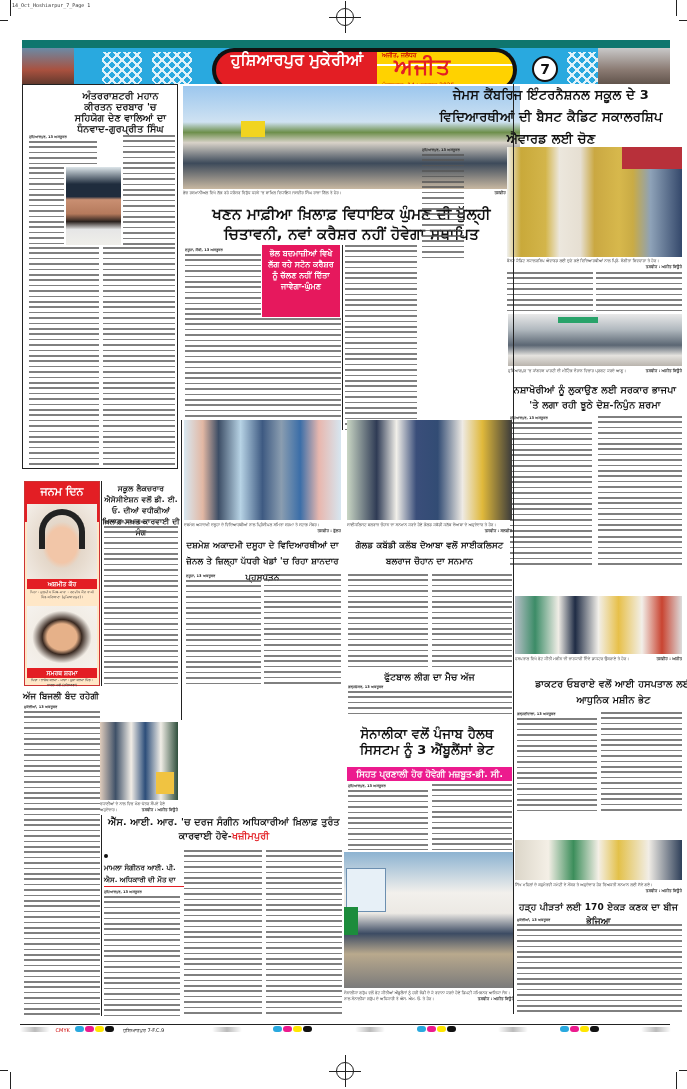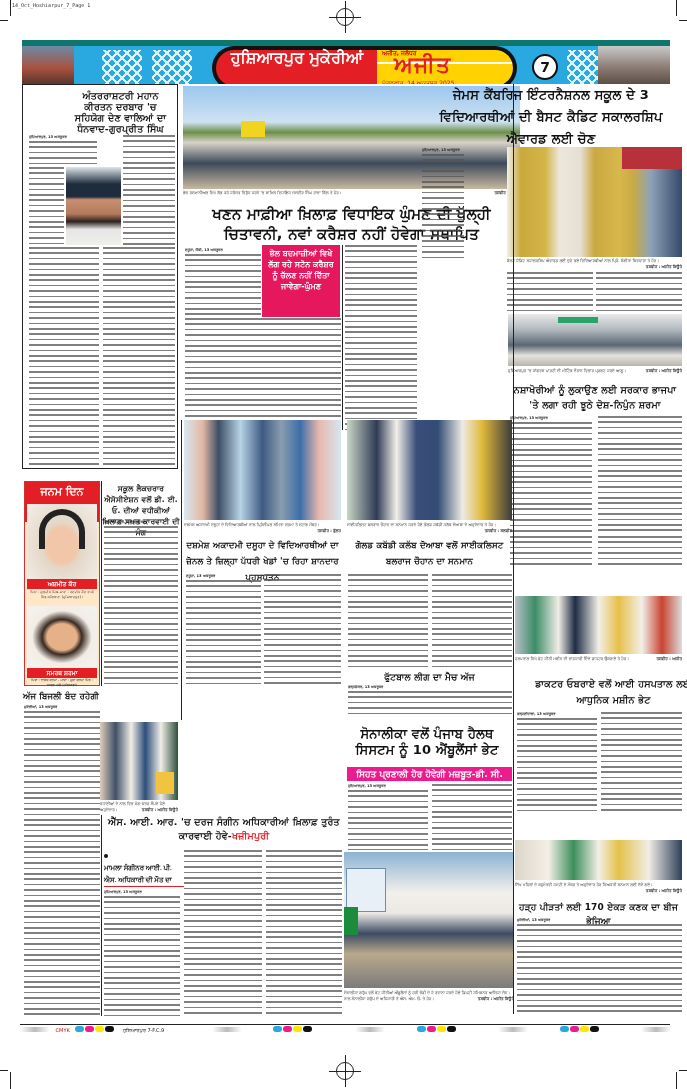--- a/index.html
+++ b/index.html
@@ -6,21 +6,21 @@
   html, body { width: 687px; height: 1089px; background: #fff; overflow: hidden; }
   body { position: relative; font-family: "DejaVu Sans", sans-serif; color: #111; }
   .abs { position: absolute; }
   .slug { left: 12px; top: 2px; font-size: 5px; color: #333; font-family: "DejaVu Sans Mono", monospace; }
   .regmark { width: 18px; height: 18px; border: 1px solid #222; border-radius: 50%; }
   .regmark::before { content: ""; position: absolute; left: -8px; right: -8px; top: 8px; height: 1px; background: #222; }
   .regmark::after { content: ""; position: absolute; top: -8px; bottom: -8px; left: 8px; width: 1px; background: #222; }
   .cropline { background: #222; }
 
   
-  .masthead { left: 22px; top: 40px; width: 648px; height: 44px; background: #29a9df; border-top: 6px solid #0f766e; overflow: hidden; }
+  .masthead { left: 22px; top: 40px; width: 648px; height: 44px; background: #29a9df; border-top: 8px solid #0f766e; overflow: hidden; }
   .mh-photo-l { left: 0; top: 0; width: 52px; height: 44px; background: linear-gradient(180deg,#6b8aa6 0%,#a9513f 50%,#3b2c24 100%); }
   .mh-photo-r { right: 0; top: 0; width: 72px; height: 44px; background: linear-gradient(180deg,#c9c9c9 0%,#8a7a72 50%,#4a3e36 100%); }
   .mh-pattern { top: 4px; width: 40px; height: 36px; background:
       repeating-linear-gradient(45deg, transparent 0 5px, #fff 5px 7px),
       repeating-linear-gradient(-45deg, transparent 0 5px, #fff 5px 7px); opacity: .85; }
   .mh-red { left: 190px; top: 0; width: 170px; height: 44px; background: #e31e24; border-radius: 30px 0 0 30px; border: 4px solid #111; border-right: none; }
   .mh-city { left: 200px; top: 2px; width: 150px; text-align: center; color: #fff; font-size: 16px; font-weight: bold; line-height: 20px; font-family: "DejaVu Sans", sans-serif; }
   .mh-yellow { left: 355px; top: 0; width: 140px; height: 44px; background: linear-gradient(180deg,#ffd200 0 33%,#fff 33% 40%,#ffd200 40% 100%); border-radius: 0 30px 30px 0; border: 4px solid #111; border-left: none; }
   .mh-ajit-small { left: 360px; top: 3px; font-size: 6px; color: #c00; font-weight: bold; }
   .mh-ajit { left: 372px; top: 6px; font-size: 22px; color: #e31e24; font-weight: bold; letter-spacing: 1px; }
@@ -36,21 +36,21 @@
   .caption { font-size: 4px; line-height: 6px; color: #222; overflow: hidden; }
   .credit { float: right; font-weight: bold; }
   .hl-red { color: #e31e24; }
   .pinkband { background: #ec1b8e; color: #fff; text-align: center; font-weight: bold; }
   .quote { background: #e6185d; color: #fff; text-align: center; font-weight: bold; font-size: 8px; line-height: 11px; padding: 3px; }
   .bday { background: #ffe7c7; border: 1px solid #c33; }
   .bday-title { background: #e31e24; color: #fff; text-align: center; font-weight: bold; font-size: 11px; line-height: 20px; }
   .namebar { background: #e31e24; color: #fff; text-align: center; font-size: 6px; line-height: 10px; font-weight: bold; }
   .vline { background: #222; }
   .bullet-dot { display: inline-block; width: 4px; height: 4px; border-radius: 50%; background: #111; margin-right: 4px; vertical-align: middle; }
-  .underline-red { border-bottom: 1.5px solid #e31e24; display: inline-block; font-family: Liberation Serif, serif; }
+  .underline-red { border-bottom: 1.5px solid #e31e24; display: inline-block; }
   .dot { display: inline-block; width: 9px; height: 6px; border-radius: 3px; margin-right: 1px; }
   .greybar { display: inline-block; height: 5px; width: 30px; border-radius: 3px; background: linear-gradient(90deg,#fff,#bbb,#fff); }
 </style>
 </head>
 <body>
 
 <div class="abs slug">14_Oct_Hoshiarpur_7_Page 1</div>
 <div class="abs regmark" style="left:336px;top:8px;"></div>
 <div class="abs regmark" style="left:336px;top:1062px;"></div>
 <div class="abs cropline" style="left:10px;top:0;width:1px;height:16px;"></div>
@@ -177,21 +177,21 @@
 <div class="abs photo" style="left:515px;top:596px;width:167px;height:58px;background:linear-gradient(90deg,#b8c0c8 0%,#3c8c67 12%,#f0ede6 26%,#1f2c45 36%,#f2efe9 50%,#e7c04a 62%,#f2efe9 76%,#c94431 88%,#dcdcdc 100%);"></div>
 <div class="abs caption" style="left:515px;top:656px;width:167px;height:13px;">
   <span>ਹਸਪਤਾਲ ਵਿਖੇ ਭੇਟ ਕੀਤੀ ਮਸ਼ੀਨ ਦੀ ਜਾਣਕਾਰੀ ਦਿੰਦੇ ਡਾਕਟਰ ਉਬਰਾਏ ਤੇ ਹੋਰ।</span>
   <span class="credit">ਤਸਵੀਰ : ਅਜੀਤ</span>
 </div>
 <div class="abs head" style="left:515px;top:676px;width:167px;font-size:9.5px;line-height:16px;margin-left:15px;">ਡਾਕਟਰ ਓਬਰਾਏ ਵਲੋਂ ਆਈ ਹਸਪਤਾਲ ਲਈ ਆਧੁਨਿਕ ਮਸ਼ੀਨ ਭੇਟ</div>
 <div class="abs body" style="left:517px;top:712px;width:80px;height:5px;font-weight:bold;">ਗੜ੍ਹਦੀਵਾਲਾ, 13 ਅਕਤੂਬਰ</div>
 <div class="abs txtfill" style="left:517px;top:718px;width:80px;height:95px;"></div>
 <div class="abs txtfill" style="left:601px;top:712px;width:81px;height:101px;"></div>
 
-<div class="abs head" style="left:340px;top:726px;width:174px;font-size:13px;line-height:16px;">ਸੋਨਾਲੀਕਾ ਵਲੋਂ ਪੰਜਾਬ ਹੈਲਥ ਸਿਸਟਮ ਨੂੰ 10 ਐਂਬੂਲੈਂਸਾਂ ਭੇਟ</div>
+<div class="abs head" style="left:340px;top:726px;width:174px;font-size:13px;line-height:16px;">ਸੋਨਾਲੀਕਾ ਵਲੋਂ ਪੰਜਾਬ ਹੈਲਥ ਸਿਸਟਮ ਨੂੰ 3 ਐਂਬੂਲੈਂਸਾਂ ਭੇਟ</div>
 <div class="abs pinkband" style="left:347px;top:767px;width:165px;height:14px;font-size:9px;line-height:14px;">ਸਿਹਤ ਪ੍ਰਣਾਲੀ ਹੋਰ ਹੋਵੇਗੀ ਮਜ਼ਬੂਤ-ਡੀ. ਸੀ.</div>
 <div class="abs body" style="left:348px;top:784px;width:80px;height:5px;font-weight:bold;">ਹੁਸ਼ਿਆਰਪੁਰ, 13 ਅਕਤੂਬਰ</div>
 <div class="abs txtfill" style="left:348px;top:790px;width:80px;height:60px;"></div>
 <div class="abs txtfill" style="left:432px;top:784px;width:80px;height:66px;"></div>
 
 <div class="abs photo" style="left:344px;top:852px;width:170px;height:136px;background:linear-gradient(180deg,#8cb3d1 0%,#f2f0ec 30%,#ece9e4 45%,#3c4b63 60%,#b9a98d 75%,#7b7b7b 100%);">
   <div class="abs" style="left:2px;top:16px;width:40px;height:44px;background:#e7f0f7;border:1px solid #6c8fb0;"></div>
   <div class="abs" style="left:0;top:55px;width:14px;height:28px;background:#1c8c3c;"></div>
 </div>
 <div class="abs caption" style="left:344px;top:990px;width:170px;height:26px;">

